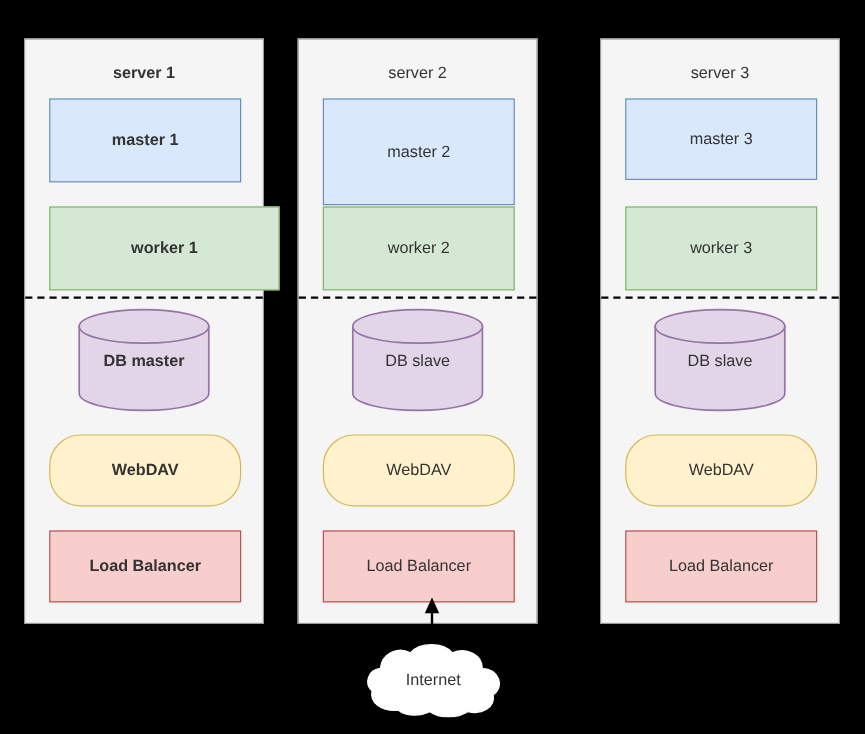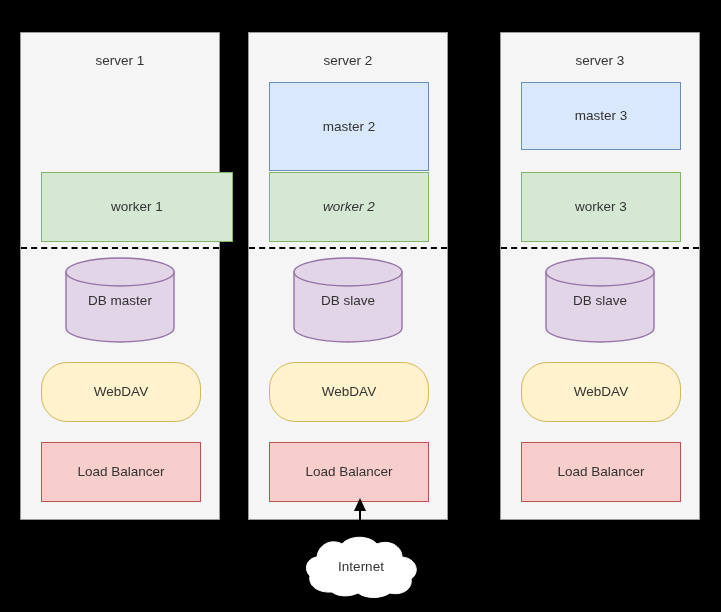--- a/index.html
+++ b/index.html
@@ -125,23 +125,24 @@
   .arrow-up {
     position: absolute;
   }
   .arrow-up svg { display: block; overflow: visible; }
 </style>
 </head>
 <body>
 
 <div id="diagram-canvas">
 
-  <div class="server-panel" style="left:20px; top:32px; width:200px; height:488px;">
+  <div class="server-panel" style="left:20px; top:32px; width:200px; height:488px;font-weight:bold;">
     <div class="server-title">server 1</div>
 
+    <div class="node-box node-master" style="left:20px; top:49px; width:160px; height:70px;">master 1</div>
 
     <div class="node-box node-worker" style="left:20px; top:139px; width:192px; height:70px;">worker 1</div>
 
     <div class="separator" style="left:0px; top:214px; width:198px;"></div>
 
     <div class="db-cylinder" style="left:44px; top:224px; width:110px; height:86px;">
       <svg width="110" height="86" viewBox="0 0 110 86" aria-hidden="true">
         <path d="M1,15 L1,71 A54,14 0 0 0 109,71 L109,15 Z" fill="#e1d5e7" stroke="#9673a6" stroke-width="1.4"></path>
         <ellipse cx="55" cy="15" rx="54" ry="14" fill="#e1d5e7" stroke="#9673a6" stroke-width="1.4"></ellipse>
       </svg>
@@ -151,21 +152,21 @@
     <div class="node-box node-webdav" style="left:20px; top:329px; width:160px; height:60px;">WebDAV</div>
 
     <div class="node-box node-lb" style="left:20px; top:409px; width:160px; height:60px;">Load Balancer</div>
   </div>
 
   <div class="server-panel" style="left:248px; top:32px; width:200px; height:488px;">
     <div class="server-title">server 2</div>
 
     <div class="node-box node-master" style="left:20px; top:49px; width:160px; height:89px;">master 2</div>
 
-    <div class="node-box node-worker" style="left:20px; top:139px; width:160px; height:70px;font-style:italic;">worker 2</div>
+    <div class="node-box node-worker" style="left:20px; top:139px; width:160px; height:70px;">worker 2</div>
 
     <div class="separator" style="left:0px; top:214px; width:198px;"></div>
 
     <div class="db-cylinder" style="left:44px; top:224px; width:110px; height:86px;">
       <svg width="110" height="86" viewBox="0 0 110 86" aria-hidden="true">
         <path d="M1,15 L1,71 A54,14 0 0 0 109,71 L109,15 Z" fill="#e1d5e7" stroke="#9673a6" stroke-width="1.4"></path>
         <ellipse cx="55" cy="15" rx="54" ry="14" fill="#e1d5e7" stroke="#9673a6" stroke-width="1.4"></ellipse>
       </svg>
       <div class="db-label">DB slave</div>
     </div>

